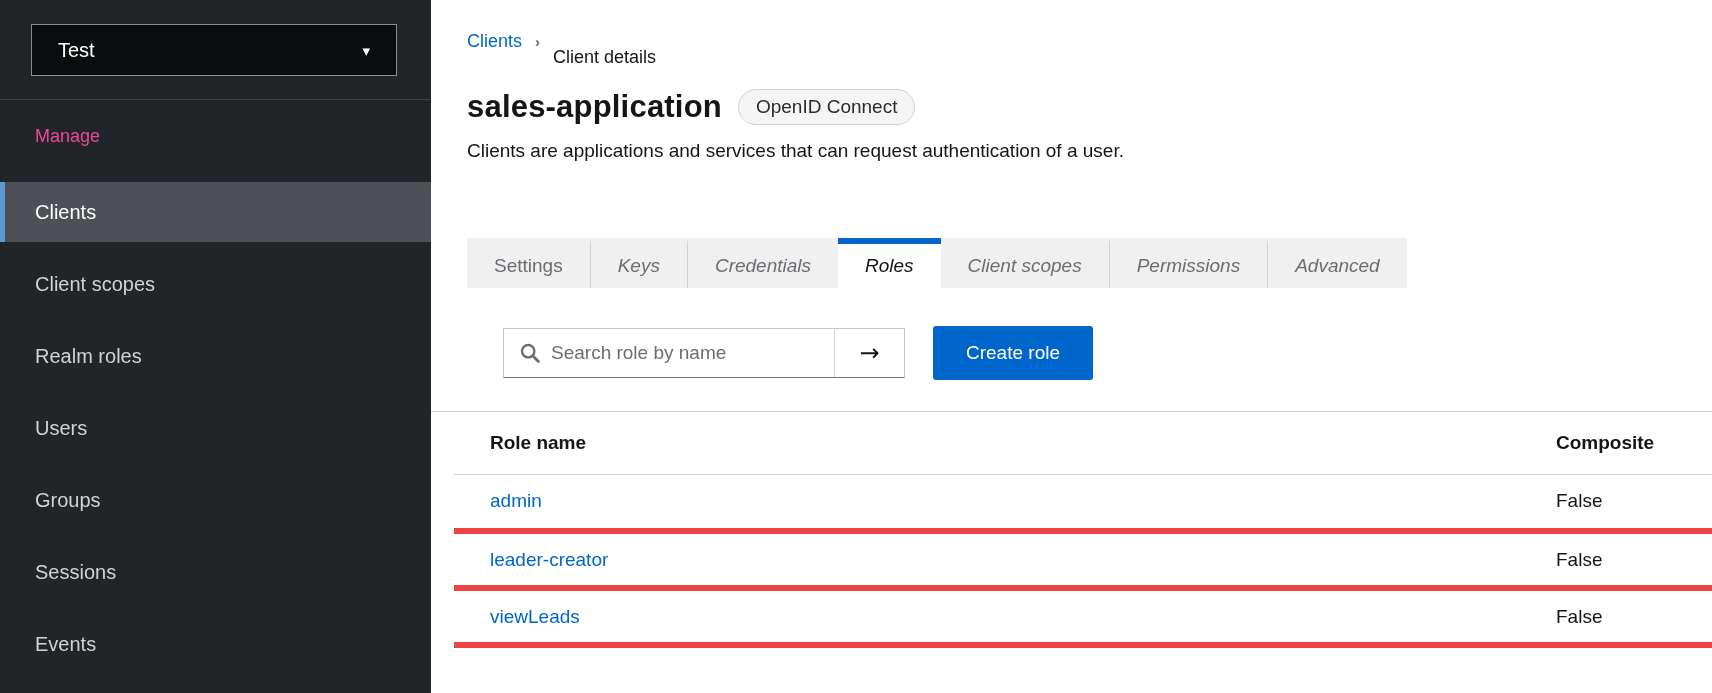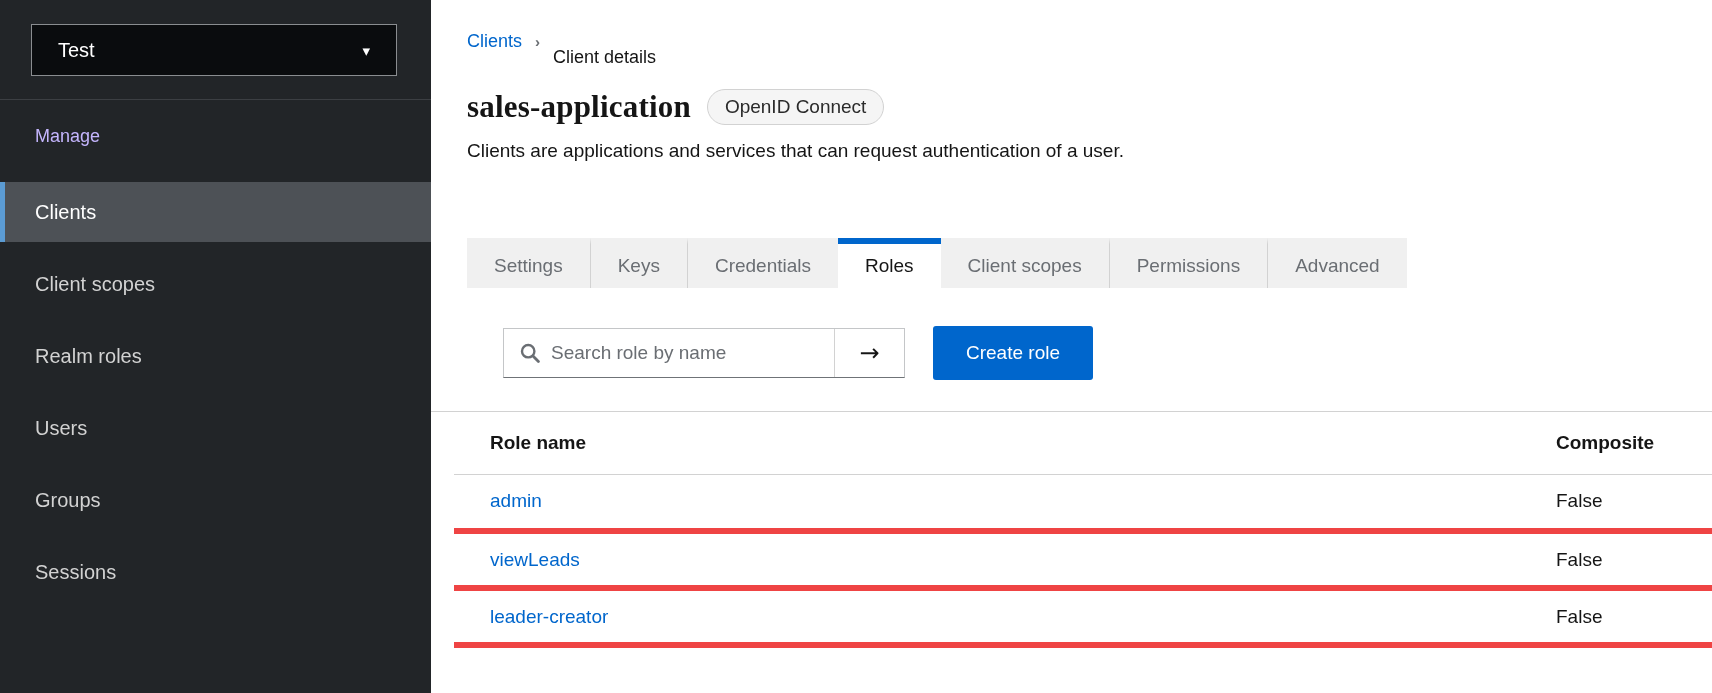--- a/index.html
+++ b/index.html
@@ -37,21 +37,21 @@
     padding: 0 26px;
     cursor: pointer;
     gap: 20px;
   }
   .realm-dropdown .realm-name { color: #ffffff; font-size: 20px; }
   .realm-dropdown .caret { color: #ffffff; font-size: 15px; line-height: 1; }
 
   .nav-section-label {
     padding: 26px 0 0 35px;
     font-size: 18px;
-    color: #c4b5fd;
+    color: #ec4899;
     height: 54px;
   }
   .nav-list { list-style: none; margin-top: 22px; }
   .nav-list li { height: 72px; display: flex; align-items: center; }
   .nav-link {
     display: flex;
     align-items: center;
     width: 100%;
     height: 60px;
     padding-left: 35px;
@@ -76,21 +76,21 @@
     display: flex;
     align-items: center;
     font-size: 18px;
     height: 22px;
   }
   .breadcrumb a { color: #0066cc; text-decoration: none; cursor: pointer; }
   .breadcrumb .divider { color: #6a6e73; margin: 0 13px; font-size: 15px; font-weight: bold; }
   .breadcrumb .current { color: #151515; margin-top: 32px; }
 
   .title-row { margin-top: 34px; display: flex; align-items: center; height: 42px; }
-  .page-title { font-size: 31px; font-weight: 700; color: #151515; letter-spacing: 0.2px; font-family: Liberation Serif, serif; }
+  .page-title { font-size: 31px; font-weight: 700; color: #151515; letter-spacing: 0.2px; }
   .type-badge {
     margin-left: 16px;
     border: 1px solid #d2d2d2;
     background: #f5f5f5;
     border-radius: 19px;
     padding: 6px 17px;
     font-size: 19px;
     color: #2b2b2b;
   }
   .subtitle { margin-top: 12px; font-size: 19px; color: #151515; height: 26px; }
@@ -102,21 +102,21 @@
     display: flex;
     align-items: center;
     padding: 0 27px;
     background: #f0f0f0;
     border-top: 6px solid #f0f0f0;
     color: #6a6e73;
     font-size: 19px;
     cursor: pointer;
     white-space: nowrap;
   }
-  .tab + .tab { border-left: 1px solid #d2d2d2; }
+  .tab + .tab { border-left: 1px solid #d2d2d2; font-style: italic; }
   .tab.active {
     background: #ffffff;
     border-top: 6px solid #0066cc;
     color: #151515;
   }
   .tab.active, .tab.active + .tab { border-left: none; }
 
   
   .toolbar { margin-top: 40px; display: flex; align-items: center; height: 50px; }
   .search-group {
@@ -215,20 +215,23 @@
         <a class="nav-link">Realm roles</a>
       </li>
     <li>
         <a class="nav-link">Users</a>
       </li>
     <li>
         <a class="nav-link">Groups</a>
       </li>
     <li>
         <a class="nav-link">Sessions</a>
+      </li>
+    <li>
+        <a class="nav-link">Events</a>
       </li>
   </ul>
 </nav>
 
 <main class="main">
 
   <div class="breadcrumb pad">
     <a>Clients</a>
     <span class="divider">›</span>
     <span class="current">Client details</span>
@@ -279,24 +282,24 @@
           <th>Role name</th>
           <th>Composite</th>
         </tr>
       </thead>
       <tbody>
         <tr>
           <td><a class="role-link">admin</a></td>
           <td>False</td>
         </tr>
         <tr>
-          <td><a class="role-link">viewLeads</a></td>
+          <td><a class="role-link">leader-creator</a></td>
           <td>False</td>
         </tr>
         <tr>
-          <td><a class="role-link">leader-creator</a></td>
+          <td><a class="role-link">viewLeads</a></td>
           <td>False</td>
         </tr>
       </tbody>
     </table>
   </div>
 
 </main>
 
 </body></html>

